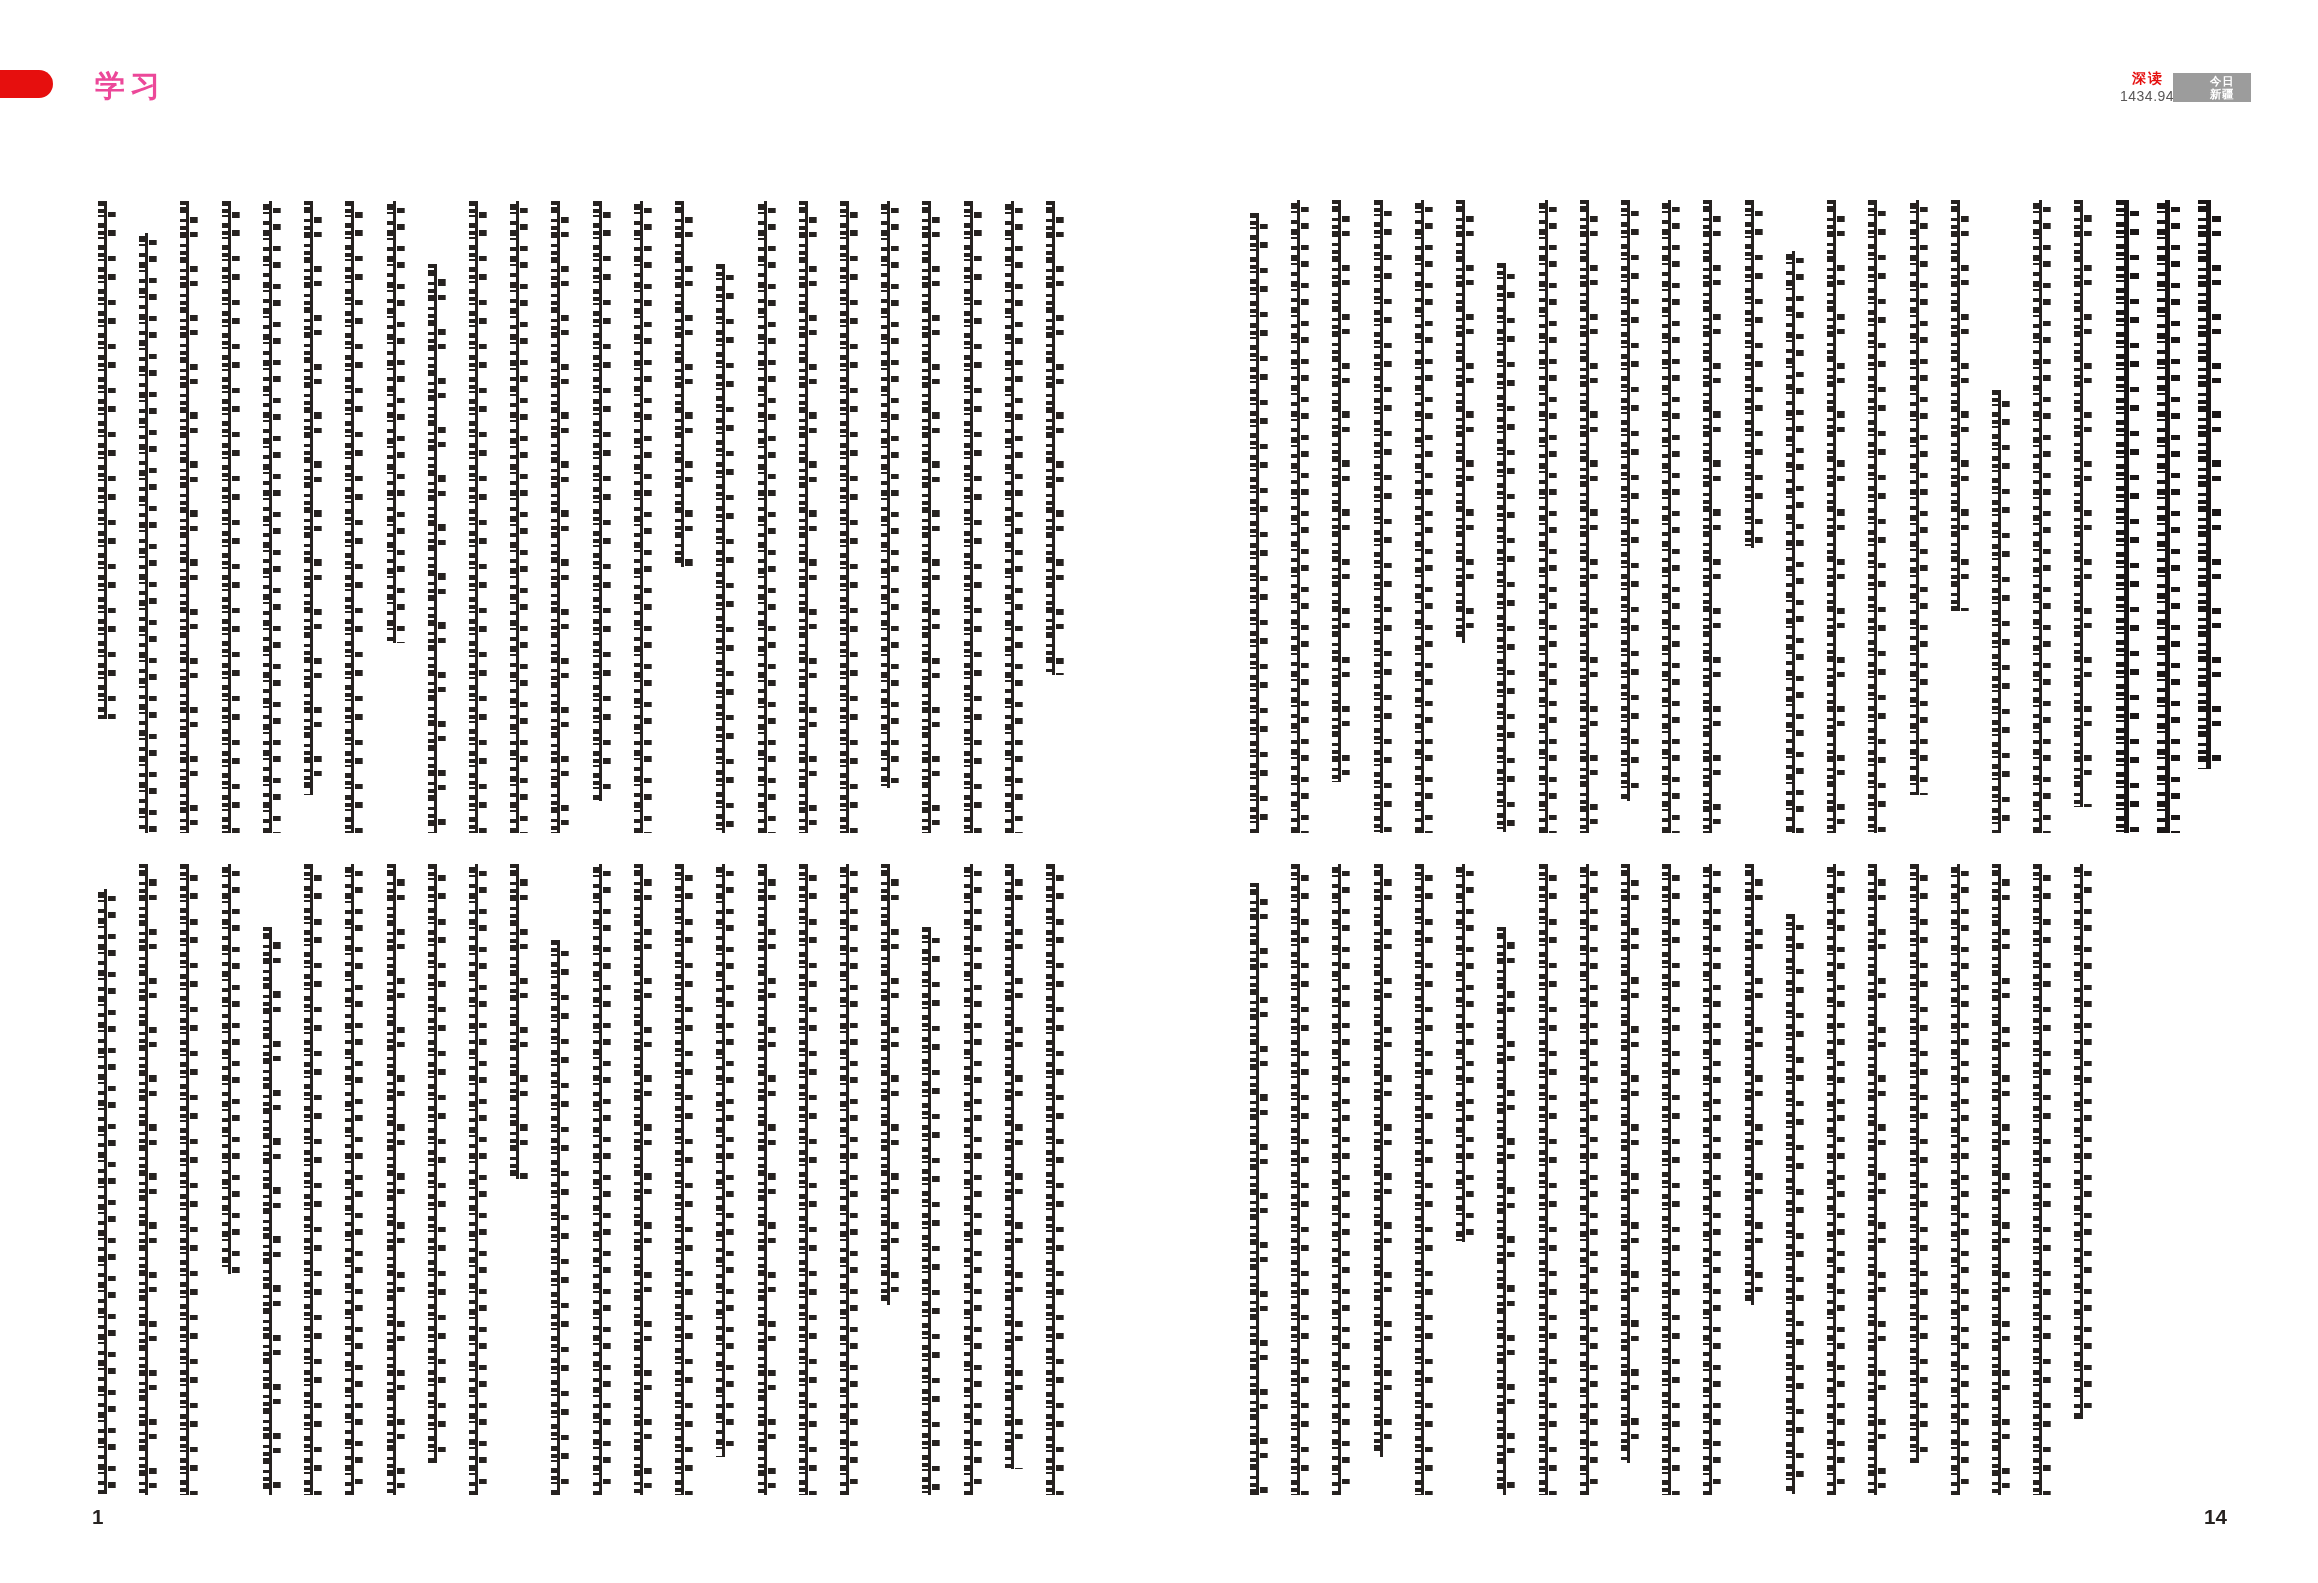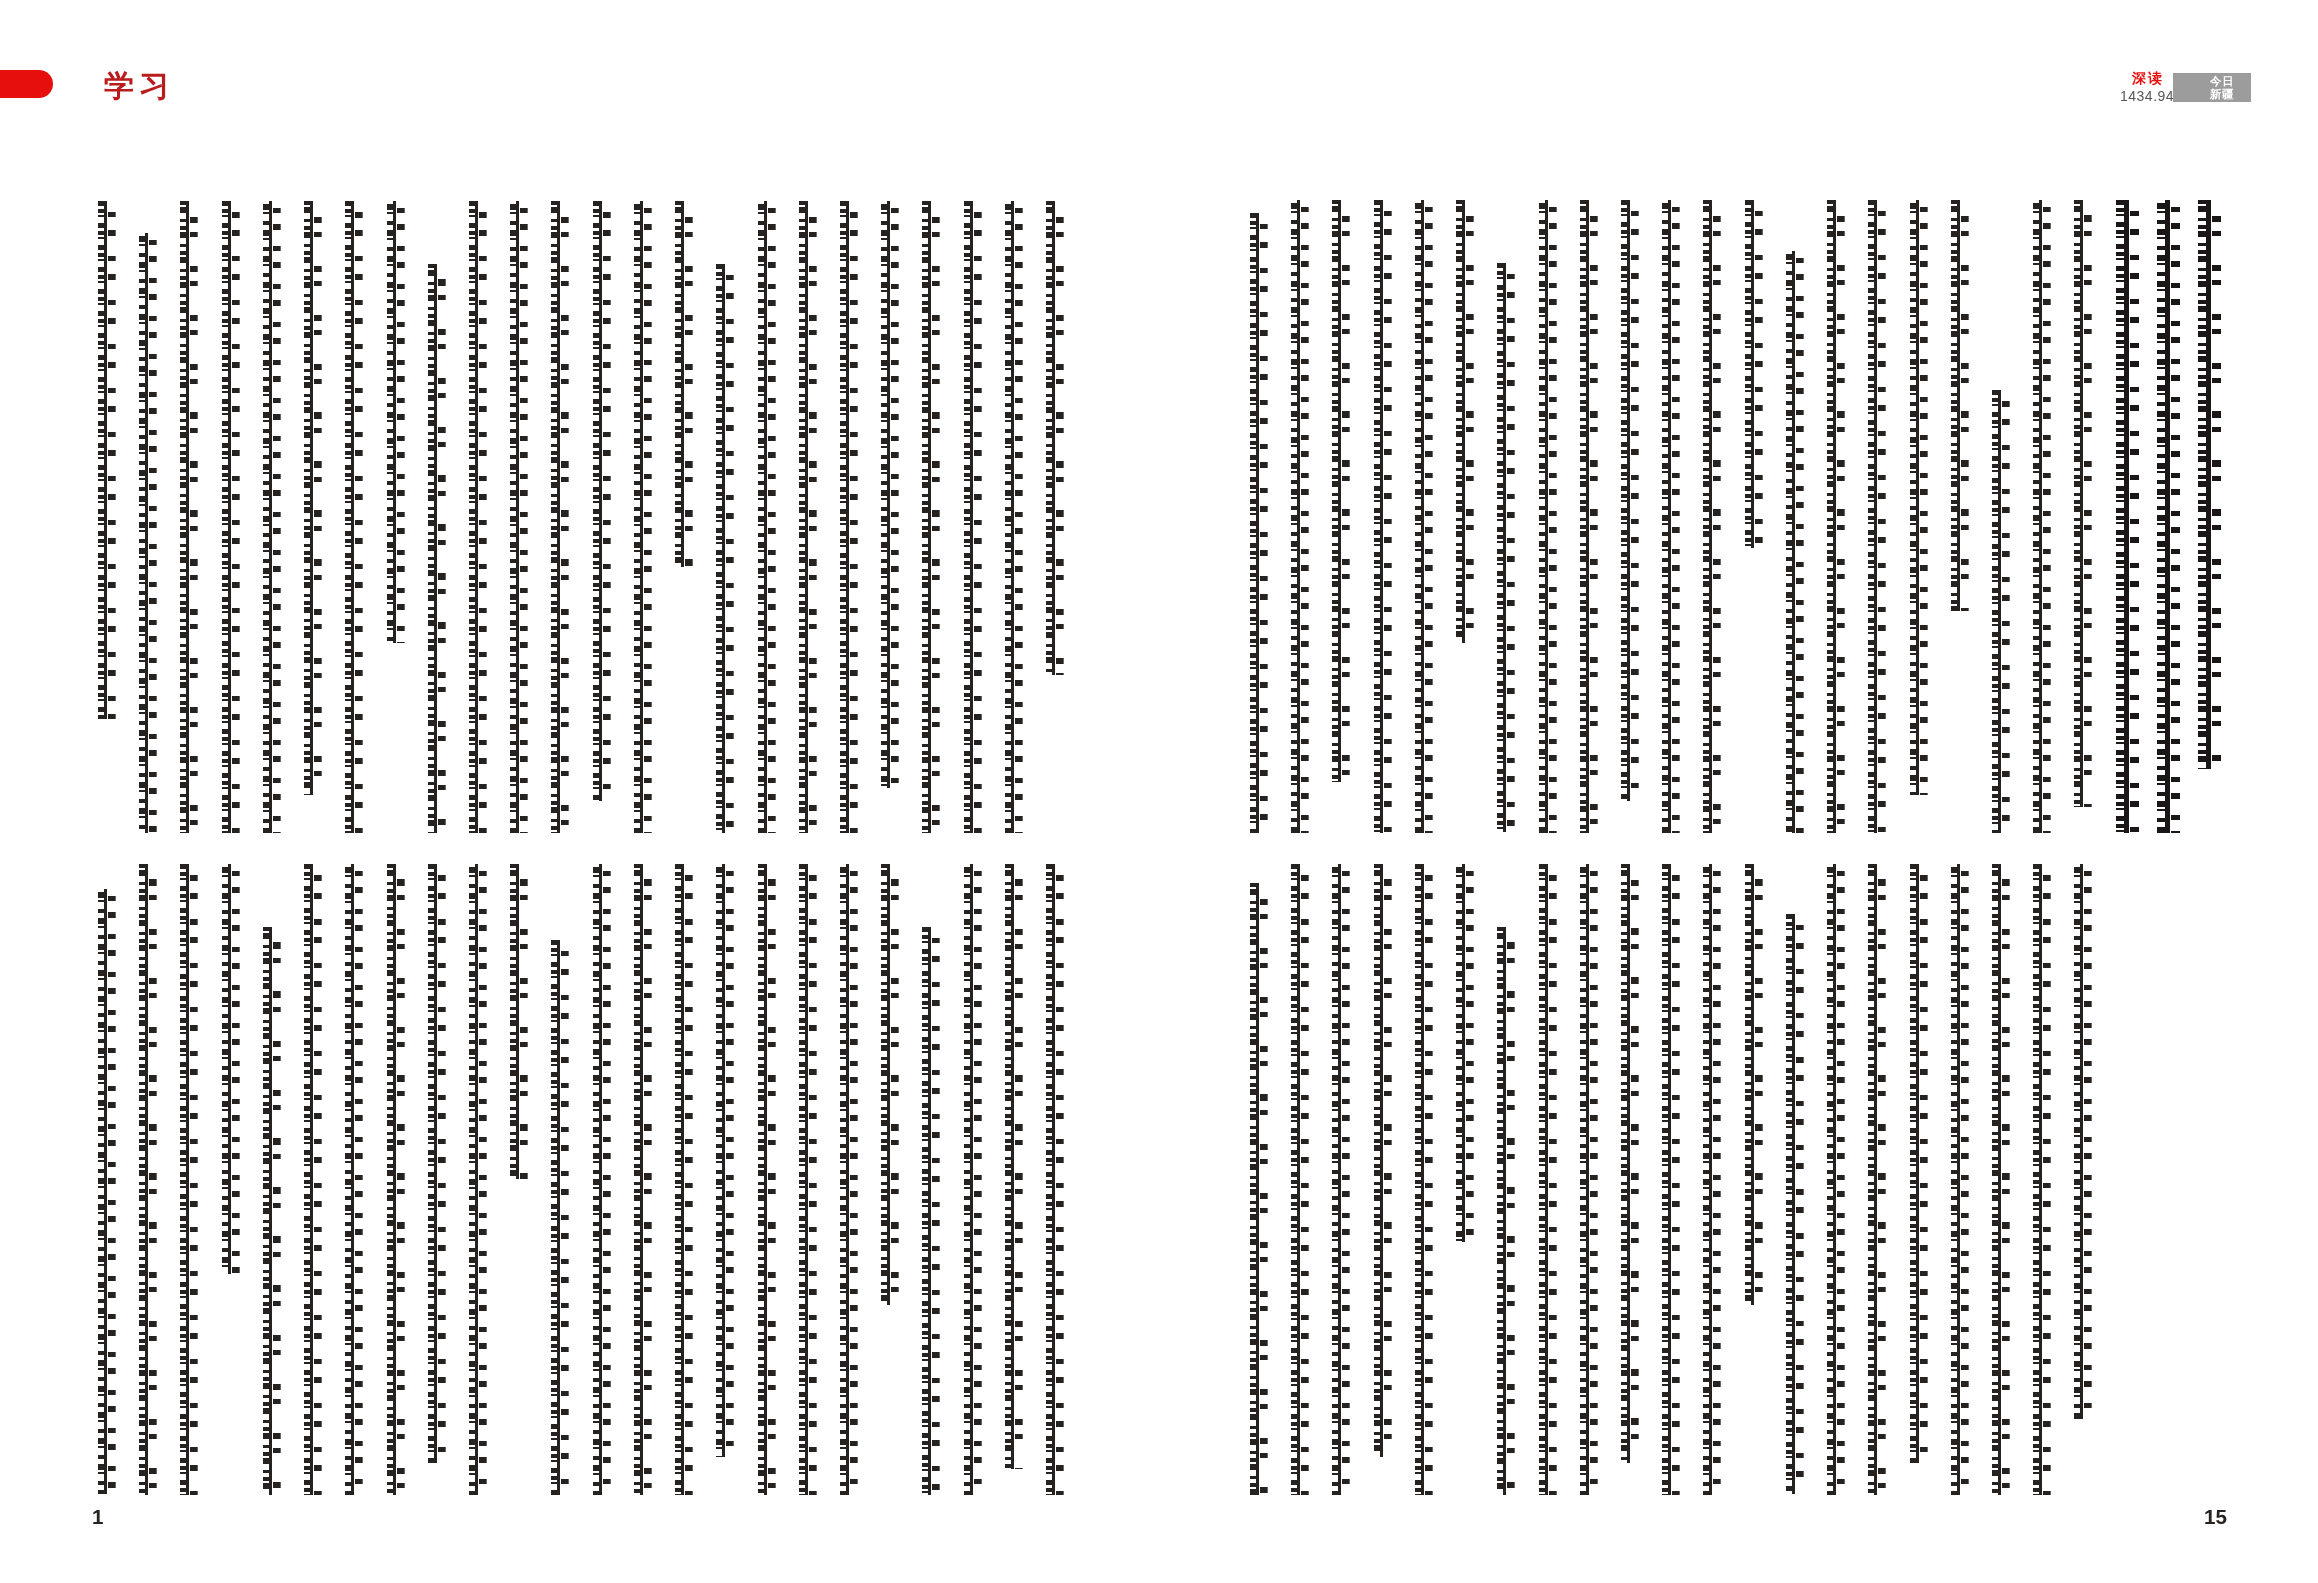--- a/index.html
+++ b/index.html
@@ -14,24 +14,24 @@
   }
 
   
   .red-pill {
     position:absolute; left:0; top:70px;
     width:53px; height:28px;
     background:var(--accent);
     border-radius:0 14px 14px 0;
   }
   .rubric-cn {
-    position:absolute; left:104px; top:71px;
+    position:absolute; left:95px; top:71px;
     font-family:"Liberation Serif", serif;
     font-size:30px; font-weight:700; letter-spacing:5.2px;
-    color:#b91c1c; line-height:1;
+    color:#ec4899; line-height:1;
   }
 
   
   .shendu {
     position:absolute; left:2132px; top:72px;
     font-family:"Liberation Serif", serif;
     font-size:14px; font-weight:700; letter-spacing:2.1px;
     color:var(--accent); line-height:1;
   }
   .issue {
@@ -230,16 +230,16 @@
       <div class="mcol v1" style="left: 577px; top: 0px; height: 631px;"></div>
       <div class="mcol v2" style="left: 618px; top: 0px; height: 631px;"></div>
       <div class="mcol v0" style="left: 660px; top: 0px; height: 599px;"></div>
       <div class="mcol v1" style="left: 701px; top: 0px; height: 631px;"></div>
       <div class="mcol v2" style="left: 742px; top: 0px; height: 631px;"></div>
       <div class="mcol v0" style="left: 783px; top: 0px; height: 631px;"></div>
       <div class="mcol v1" style="left: 824px; top: 0px; height: 555px;"></div>
     </div>
 
   <div class="pagenum left-num">1</div>
-  <div class="pagenum right-num">15</div>
+  <div class="pagenum right-num">14</div>
 
 </div>
 
 
 </body></html>

